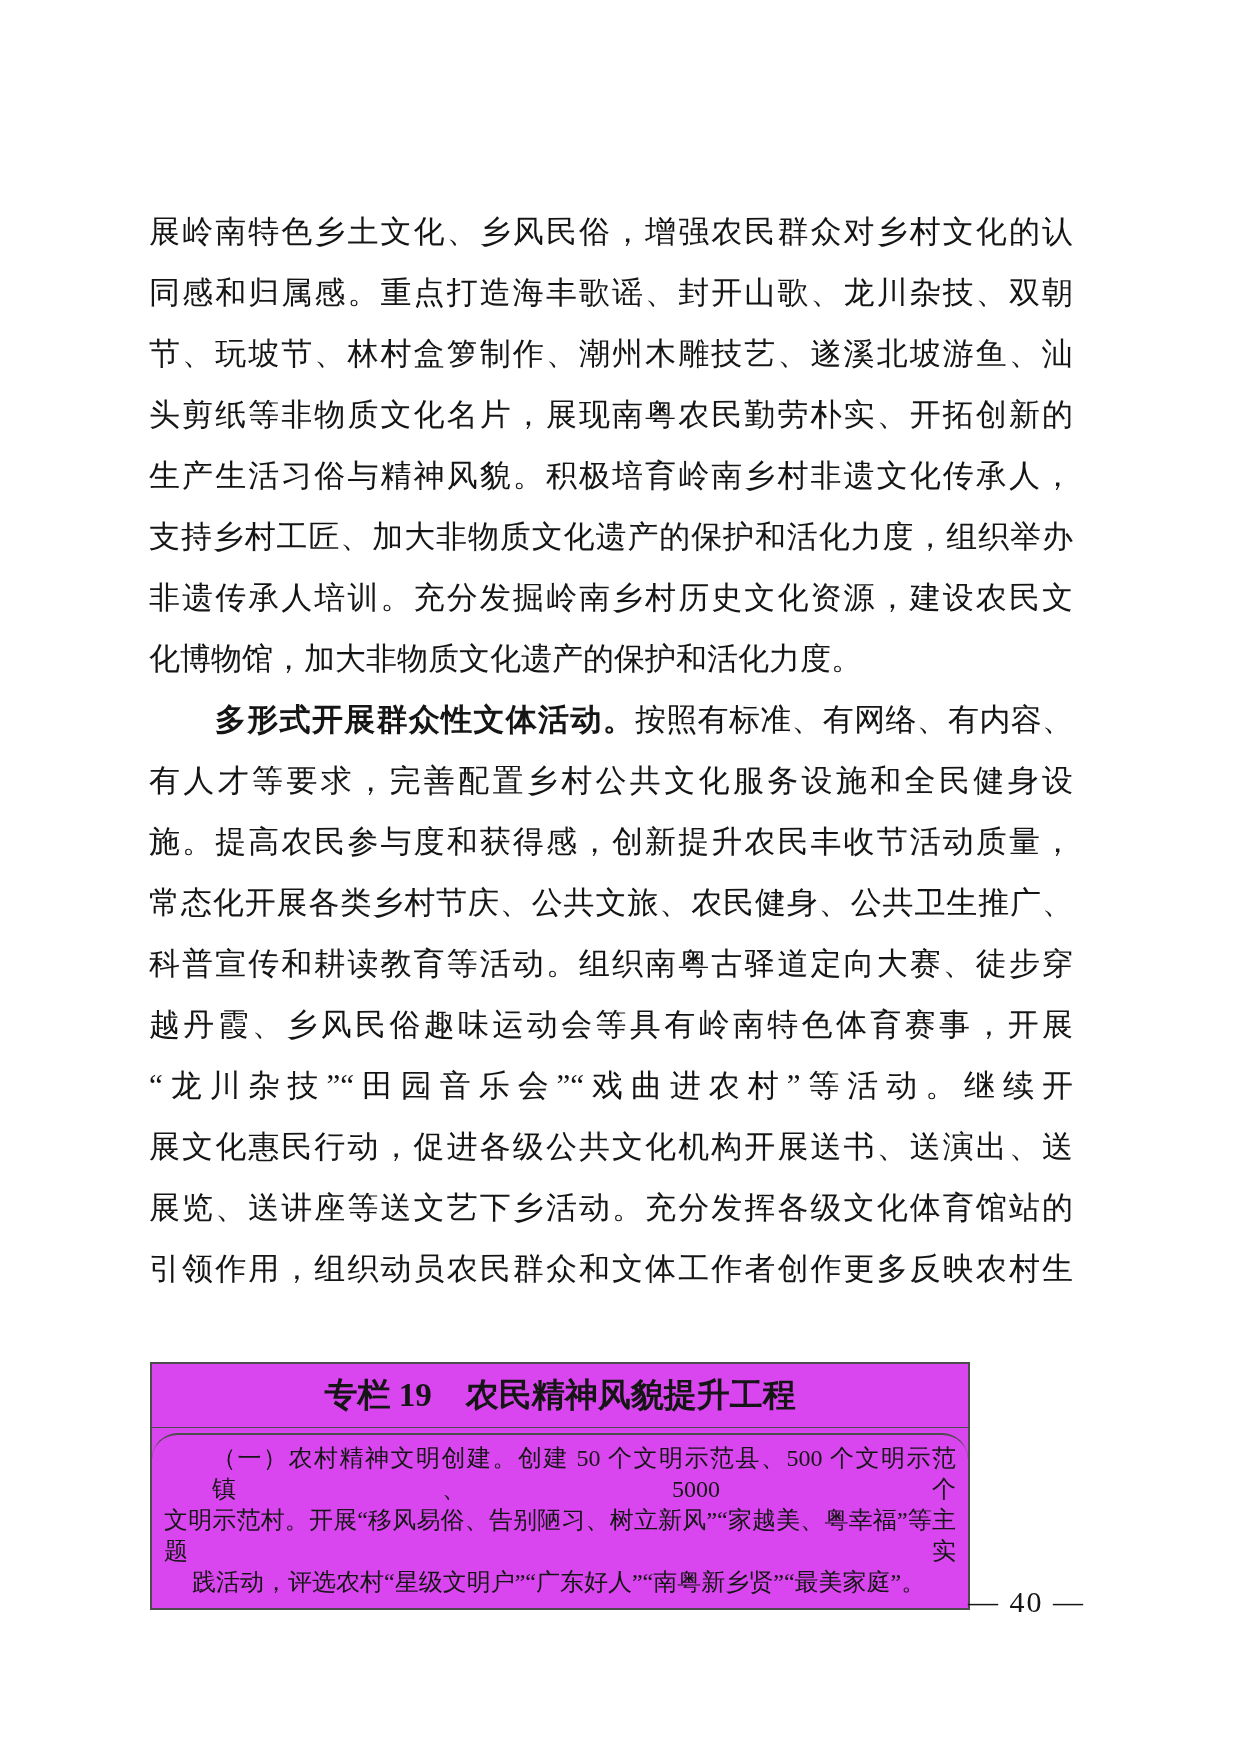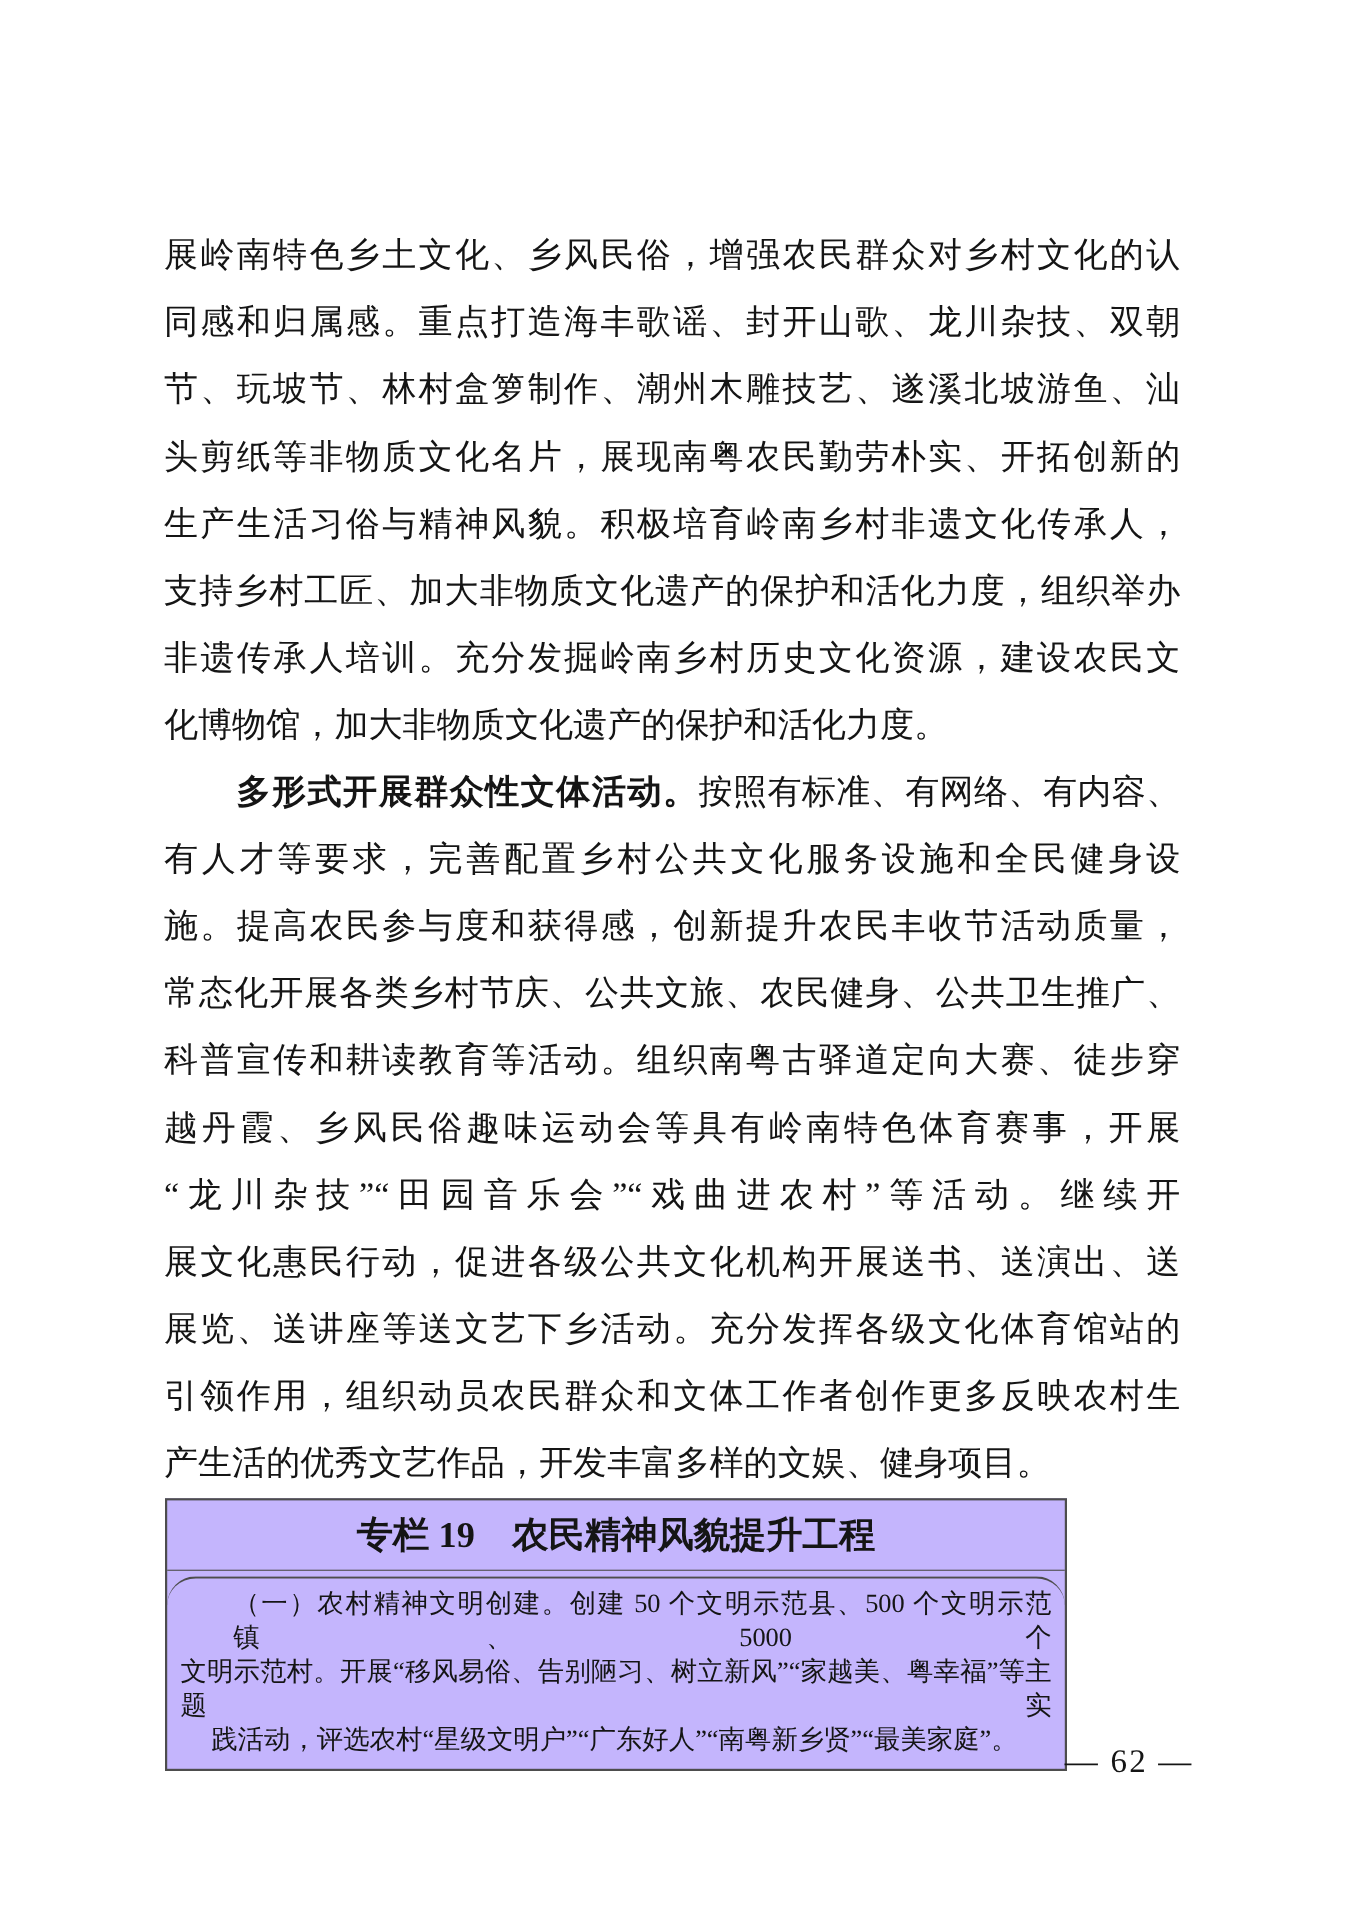--- a/index.html
+++ b/index.html
@@ -43,21 +43,21 @@
     letter-spacing: 1px;
   }
   
   .callout {
     position: absolute;
     left: 150px;
     top: 1362px;
     width: 820px;
     border: 2px solid #4d4d4d;
     box-sizing: border-box;
-    background: #c4b5fd;
+    background: #d946ef;
   }
   .callout-title-row {
     height: 63px;
     border-bottom: 1px solid #4d4d4d;
     display: flex;
     align-items: center;
     justify-content: center;
     gap: 34px;
     font-size: 33px;
     font-weight: 700;
@@ -111,30 +111,29 @@
     </div>
     <div class="line">有人才等要求，完善配置乡村公共文化服务设施和全民健身设</div>
     <div class="line">施。提高农民参与度和获得感，创新提升农民丰收节活动质量，</div>
     <div class="line">常态化开展各类乡村节庆、公共文旅、农民健身、公共卫生推广、</div>
     <div class="line">科普宣传和耕读教育等活动。组织南粤古驿道定向大赛、徒步穿</div>
     <div class="line">越丹霞、乡风民俗趣味运动会等具有岭南特色体育赛事，开展</div>
     <div class="line">“龙川杂技”“田园音乐会”“戏曲进农村”等活动。继续开</div>
     <div class="line">展文化惠民行动，促进各级公共文化机构开展送书、送演出、送</div>
     <div class="line">展览、送讲座等送文艺下乡活动。充分发挥各级文化体育馆站的</div>
     <div class="line">引领作用，组织动员农民群众和文体工作者创作更多反映农村生</div>
-    <div class="line para-end">产生活的优秀文艺作品，开发丰富多样的文娱、健身项目。</div>
   </div>
 
   <div class="callout">
     <div class="callout-title-row">
       <span>专栏 19</span>
       <span>农民精神风貌提升工程</span>
     </div>
     <div class="callout-body">
       <div class="callout-line first">（一）农村精神文明创建。创建 50 个文明示范县、500 个文明示范镇、5000 个</div>
       <div class="callout-line">文明示范村。开展“移风易俗、告别陋习、树立新风”“家越美、粤幸福”等主题实</div>
       <div class="callout-line last">践活动，评选农村“星级文明户”“广东好人”“南粤新乡贤”“最美家庭”。</div>
     </div>
   </div>
 
-  <div class="page-number">— 62 —</div>
+  <div class="page-number">— 40 —</div>
 
 </div>
 
 </body></html>

